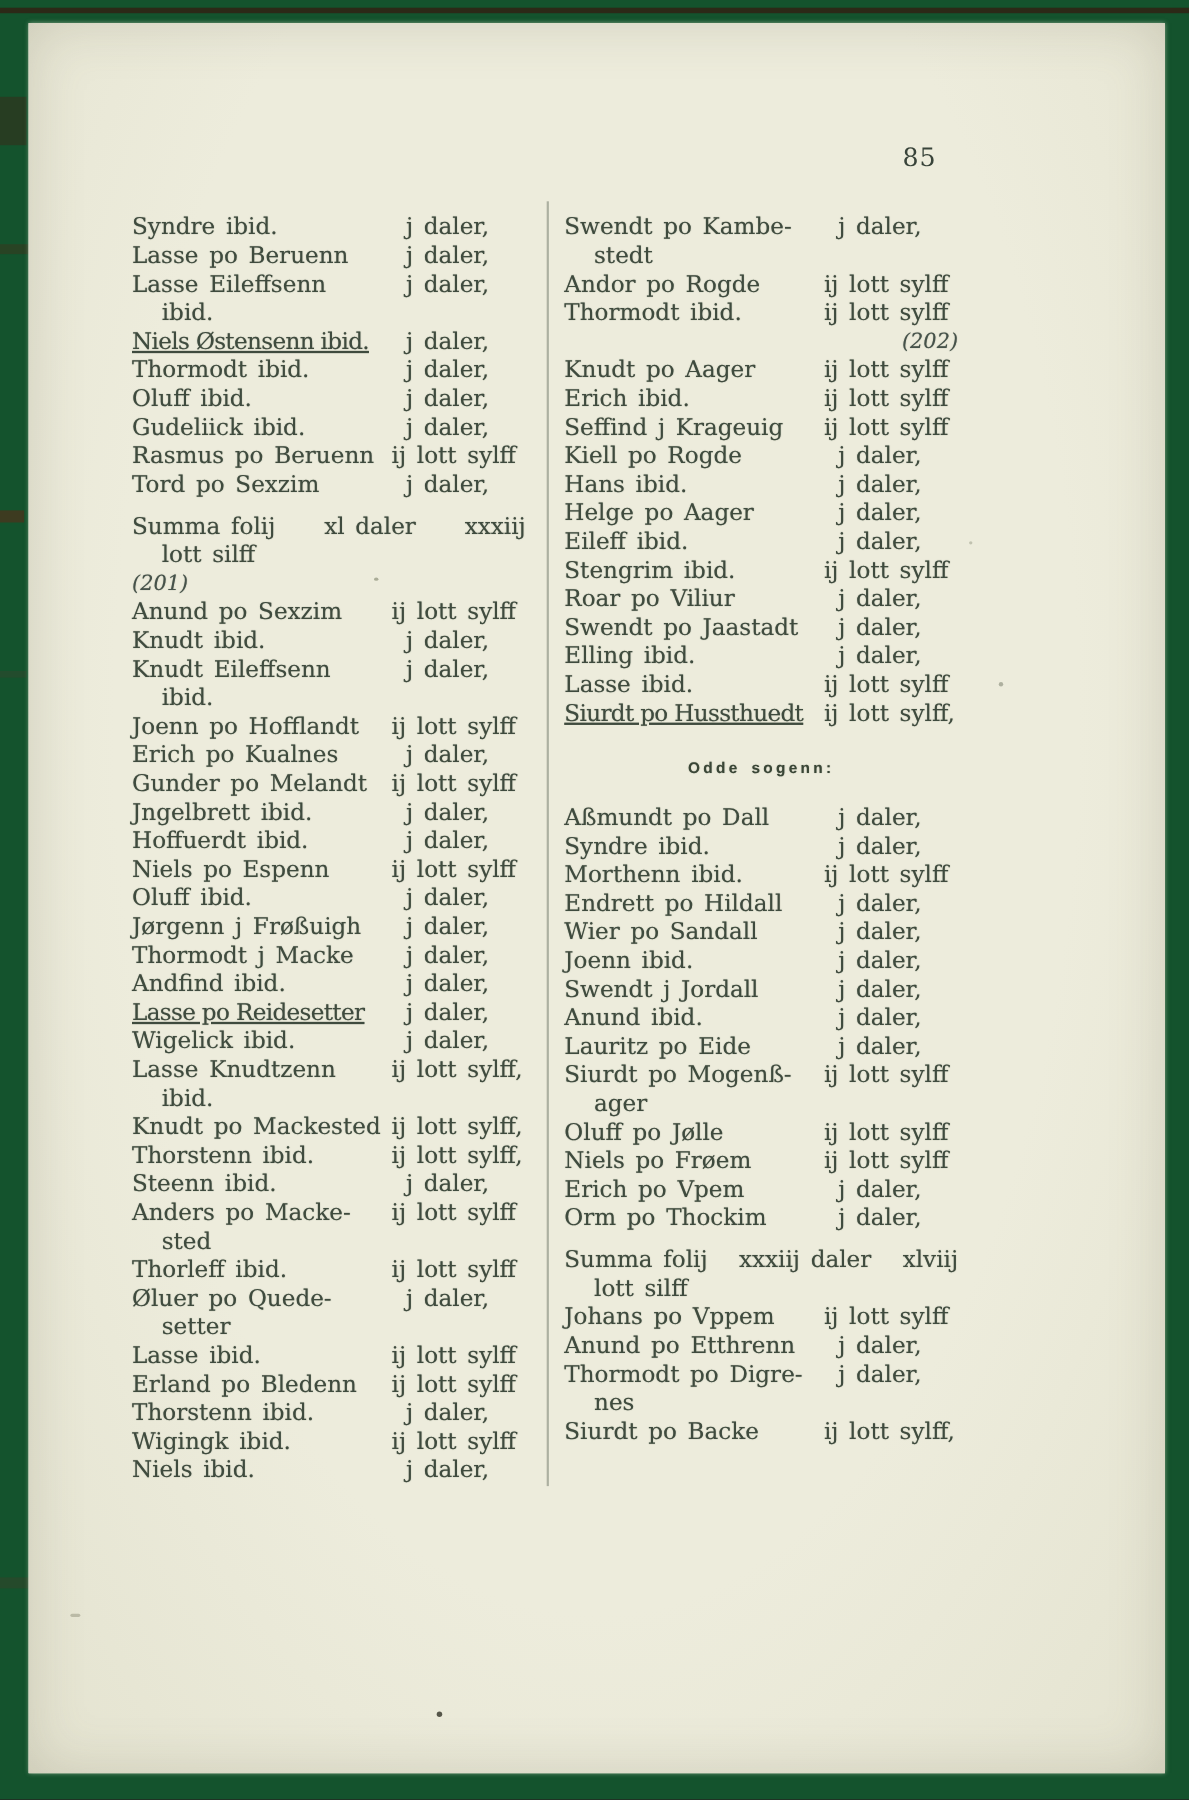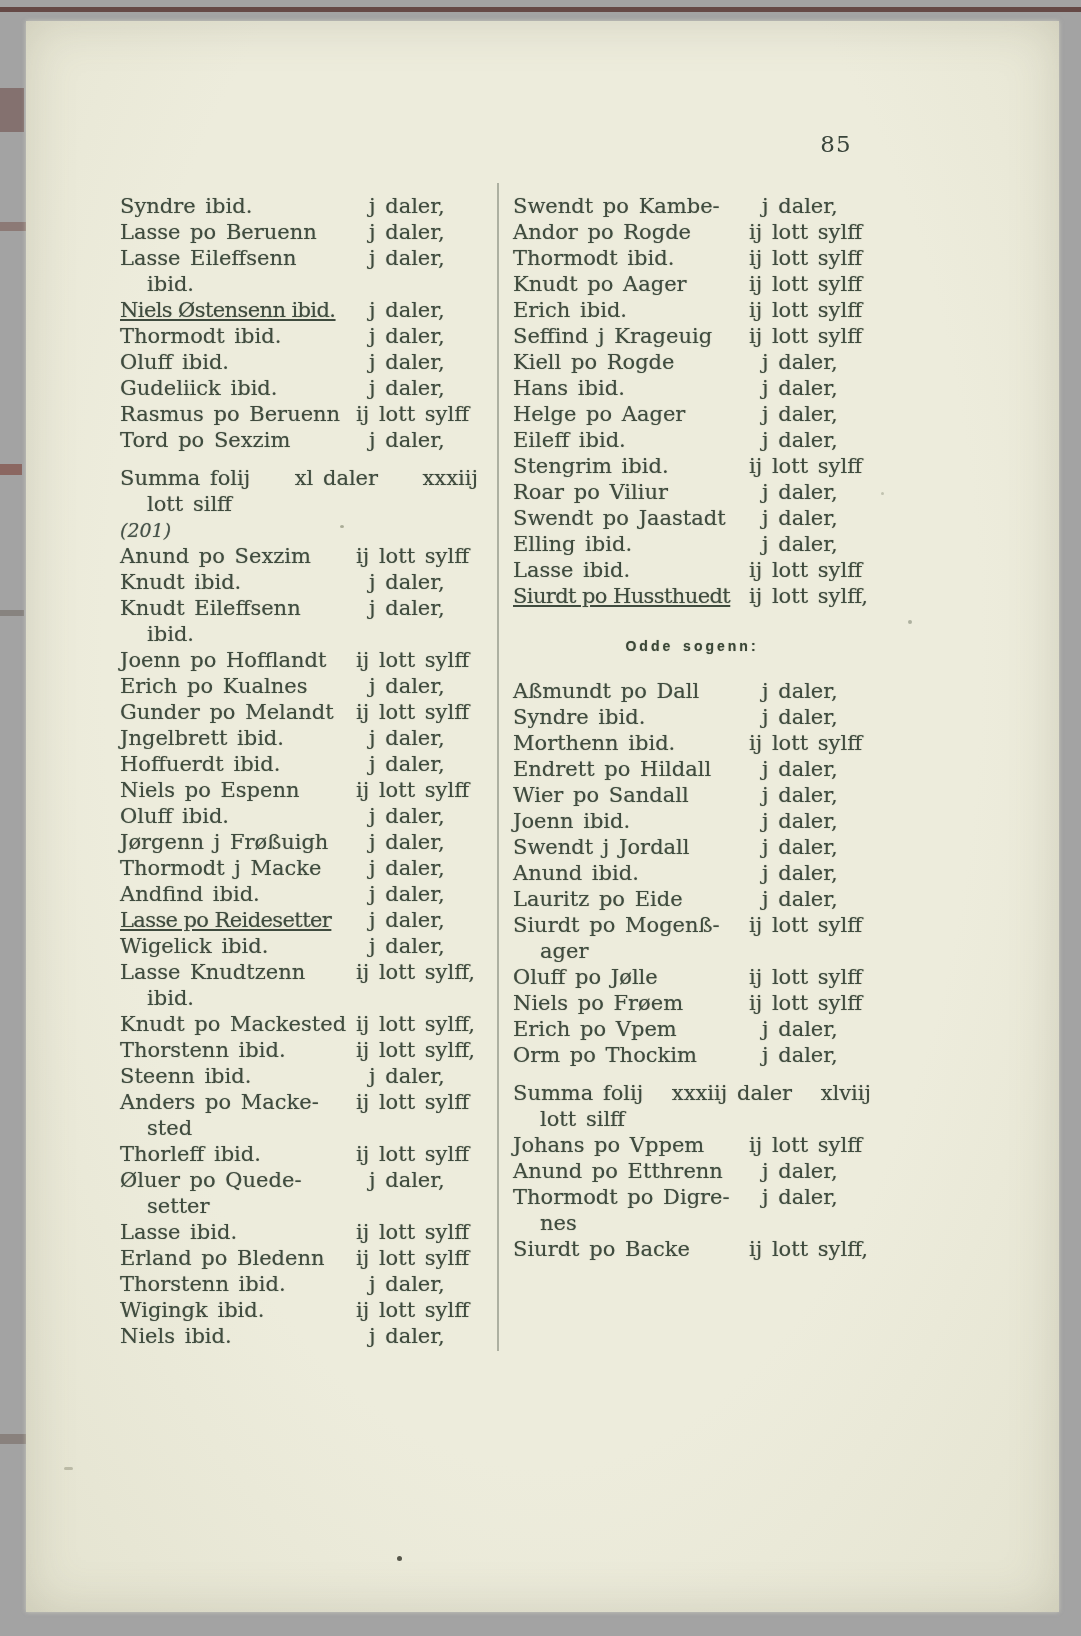--- a/index.html
+++ b/index.html
@@ -1,16 +1,16 @@
 <!DOCTYPE html>
 <html><head>
 <meta charset="utf-8">
 <style>
   html,body{margin:0;padding:0;background:#000;}
-  #stage{position:relative;width:1081px;height:1636px;background:#a3a3a3;overflow:hidden;
+  #stage{position:relative;width:1081px;height:1636px;background:#14532d;overflow:hidden;
          font-family:"DejaVu Serif",serif;}
   
   .top-red-line{position:absolute;left:0;top:7px;width:1081px;height:5px;background:#3c0d08;opacity:.6;}
   .edge-mark{position:absolute;left:0;}
   .m1{top:88px;width:24px;height:44px;background:#4a150e;opacity:.35;}
   .m2{top:222px;width:26px;height:9px;background:#5a1d12;opacity:.30;}
   .m3{top:464px;width:22px;height:11px;background:#6e1f12;opacity:.45;}
   .m4{top:610px;width:24px;height:6px;background:#4a3a30;opacity:.30;}
   .m5{top:1434px;width:26px;height:10px;background:#513428;opacity:.30;}
   
@@ -221,28 +221,30 @@
         <div class="line">
           <span class="name">Niels ibid.</span>
           <span class="val vj">j daler,</span>
         </div>
       </div>
     <div class="col col-right">
         <div class="line">
           <span class="name">Swendt po Kambe-</span>
           <span class="val vj">j daler,</span>
         </div>
+        <div class="cont">stedt</div>
         <div class="line">
           <span class="name">Andor po Rogde</span>
           <span class="val">ij lott sylff</span>
         </div>
         <div class="line">
           <span class="name">Thormodt ibid.</span>
           <span class="val">ij lott sylff</span>
         </div>
+        <div class="ref right">(202)</div>
         <div class="line">
           <span class="name">Knudt po Aager</span>
           <span class="val">ij lott sylff</span>
         </div>
         <div class="line">
           <span class="name">Erich ibid.</span>
           <span class="val">ij lott sylff</span>
         </div>
         <div class="line">
           <span class="name">Seffind j Krageuig</span>

